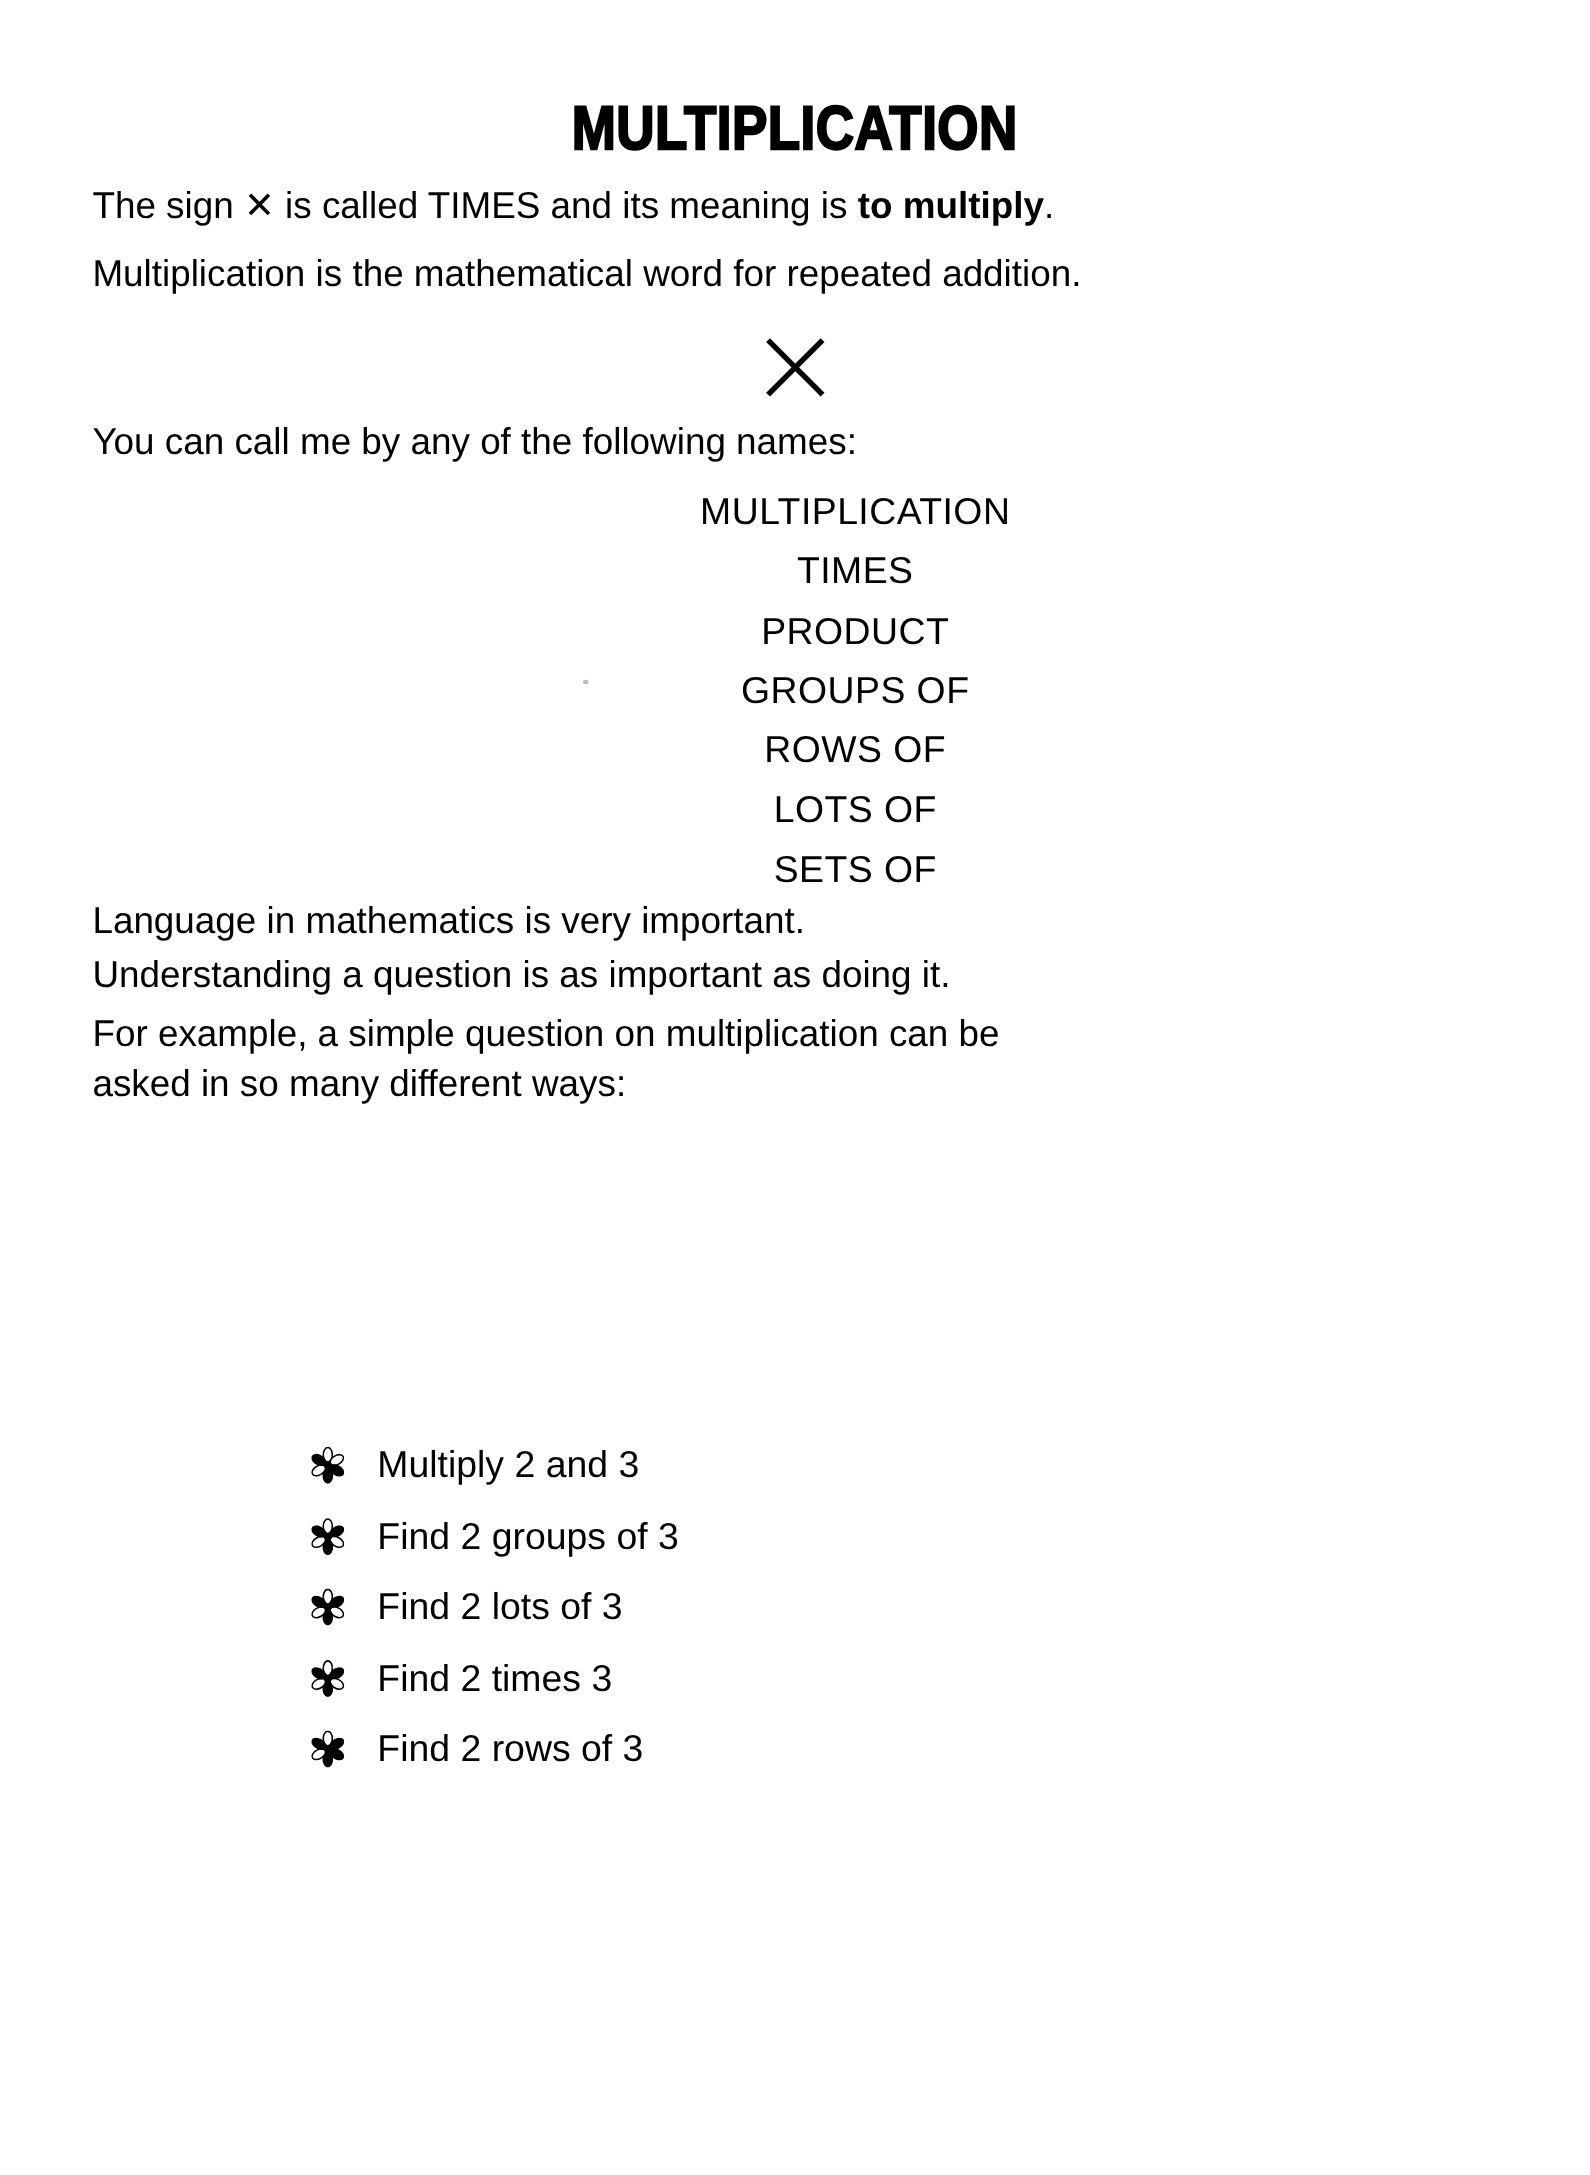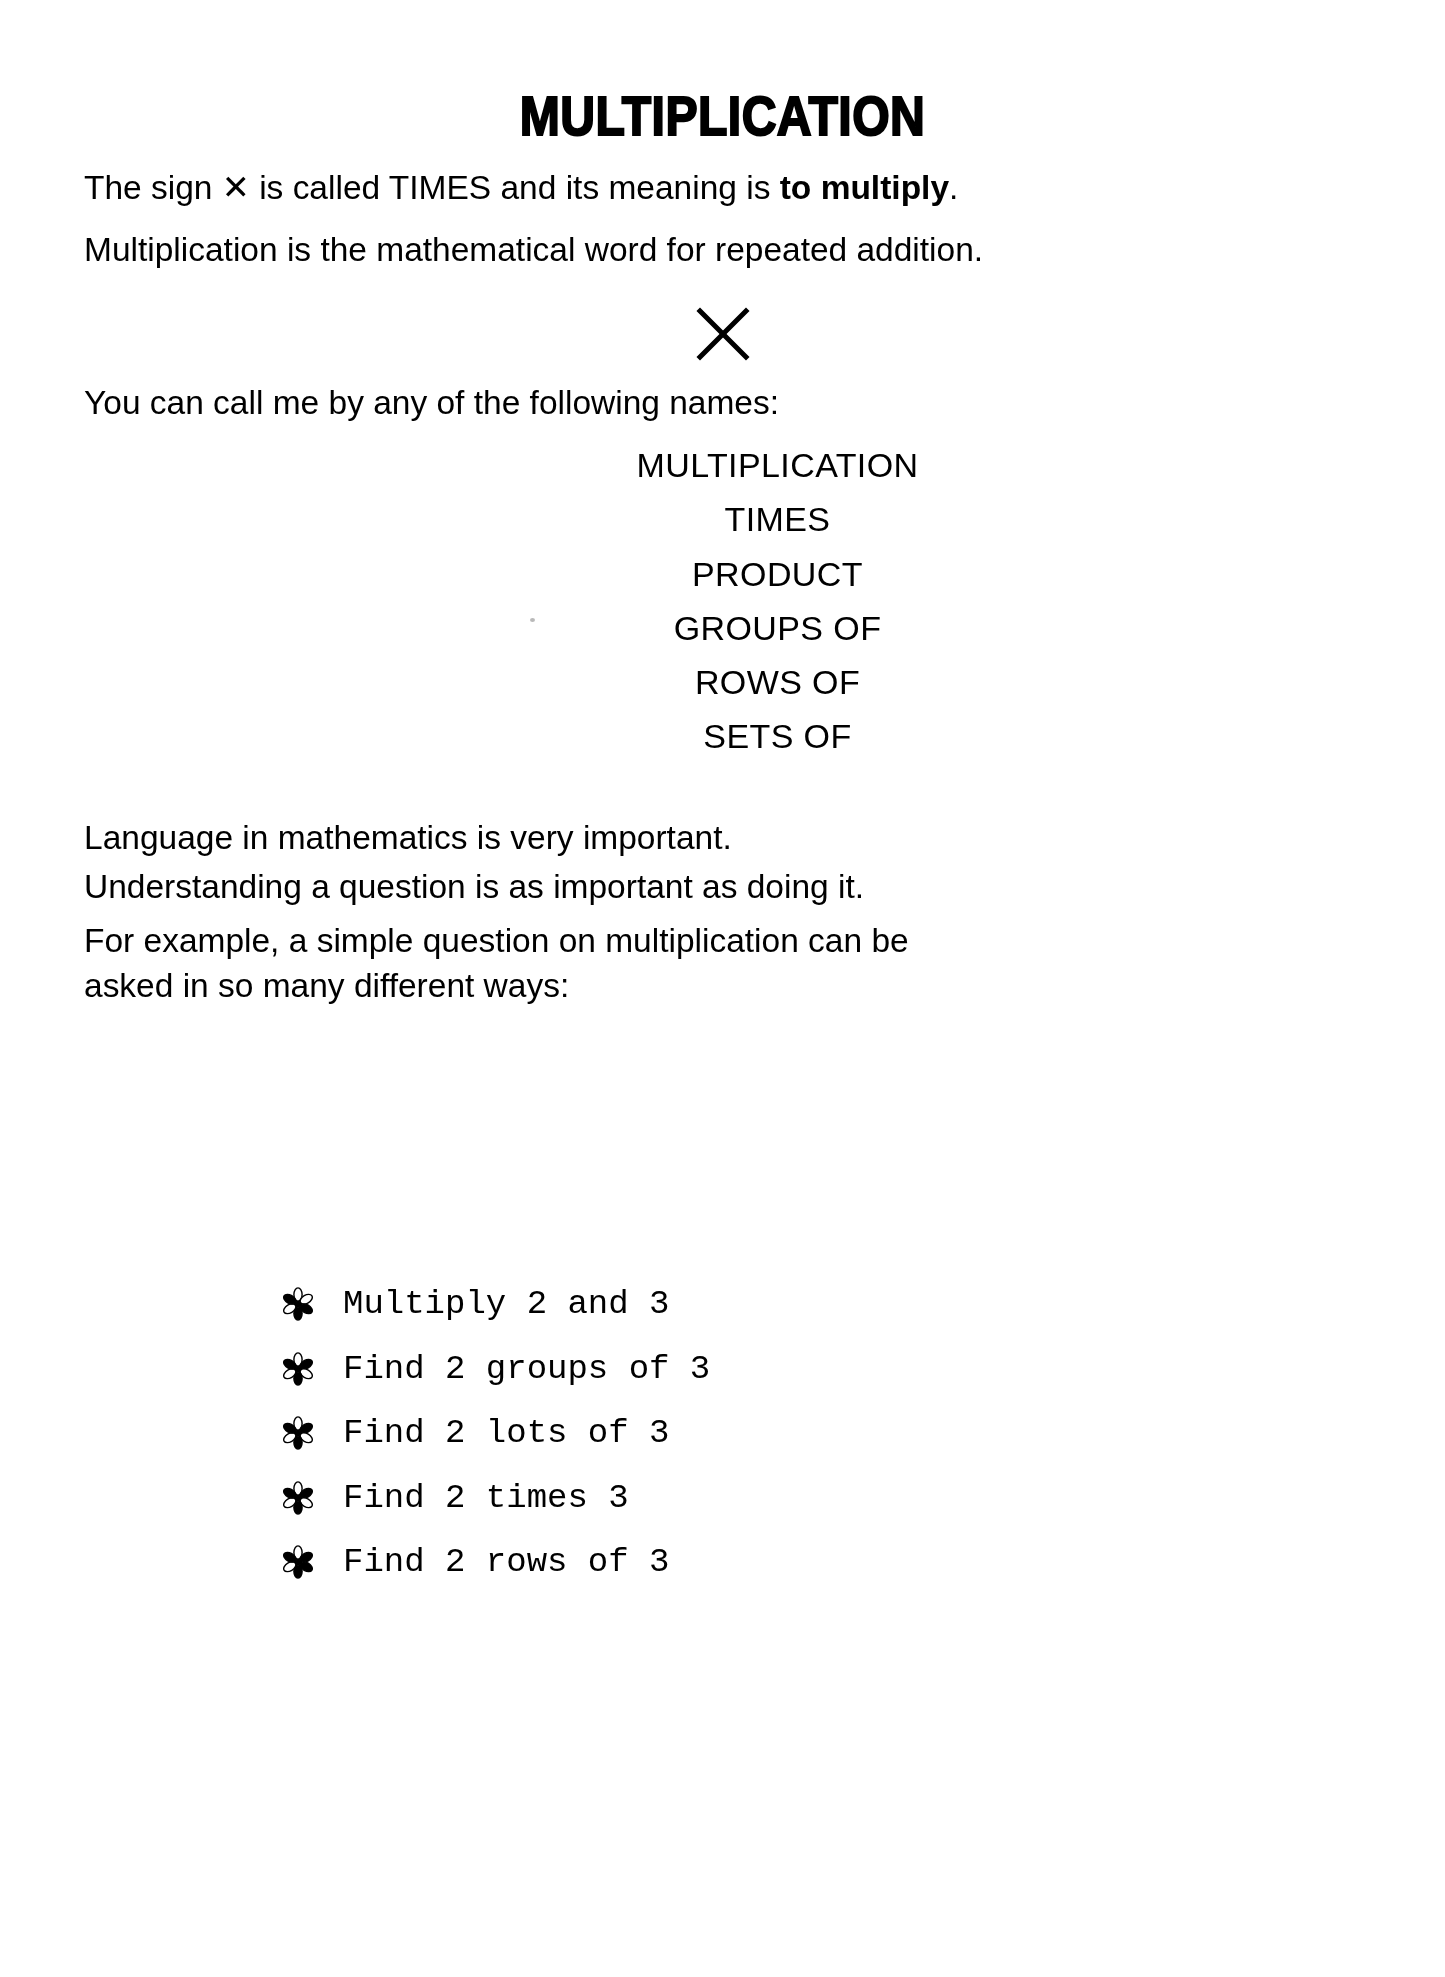--- a/index.html
+++ b/index.html
@@ -92,23 +92,22 @@
     top: 618px;
     width: 5px;
     height: 4px;
     background: #b9b9b9;
     border-radius: 50%;
   }
 
   
   .bullet-list {
     position: absolute;
-    top: 1272px;
+    top: 1300px;
     left: 283px;
-    font-family: Liberation Mono, monospace;
   }
   .bullet-item {
     display: flex;
     align-items: center;
     height: 64.5px;
   }
   .bullet-glyph {
     width: 46px;
     flex: 0 0 46px;
     display: flex;
@@ -163,20 +162,21 @@
   </div>
 
   <div class="body-line" style="top:385px; left:84px;">You can call me by any of the following names:</div>
 
   <div class="names-list">
     <div class="name-item">MULTIPLICATION</div>
     <div class="name-item">TIMES</div>
     <div class="name-item">PRODUCT</div>
     <div class="name-item">GROUPS OF</div>
     <div class="name-item">ROWS OF</div>
+    <div class="name-item">LOTS OF</div>
     <div class="name-item">SETS OF</div>
   </div>
 
   <div class="speck"></div>
 
   <div class="body-line" style="top:820px; left:84px;">Language in mathematics is very important.</div>
   <div class="body-line" style="top:869px; left:84px;">Understanding a question is as important as doing it.</div>
 
   <div class="body-line" style="top:923px; left:84px;">For example, a simple question on multiplication can be</div>
   <div class="body-line" style="top:968px; left:84px;">asked in so many different ways:</div>

